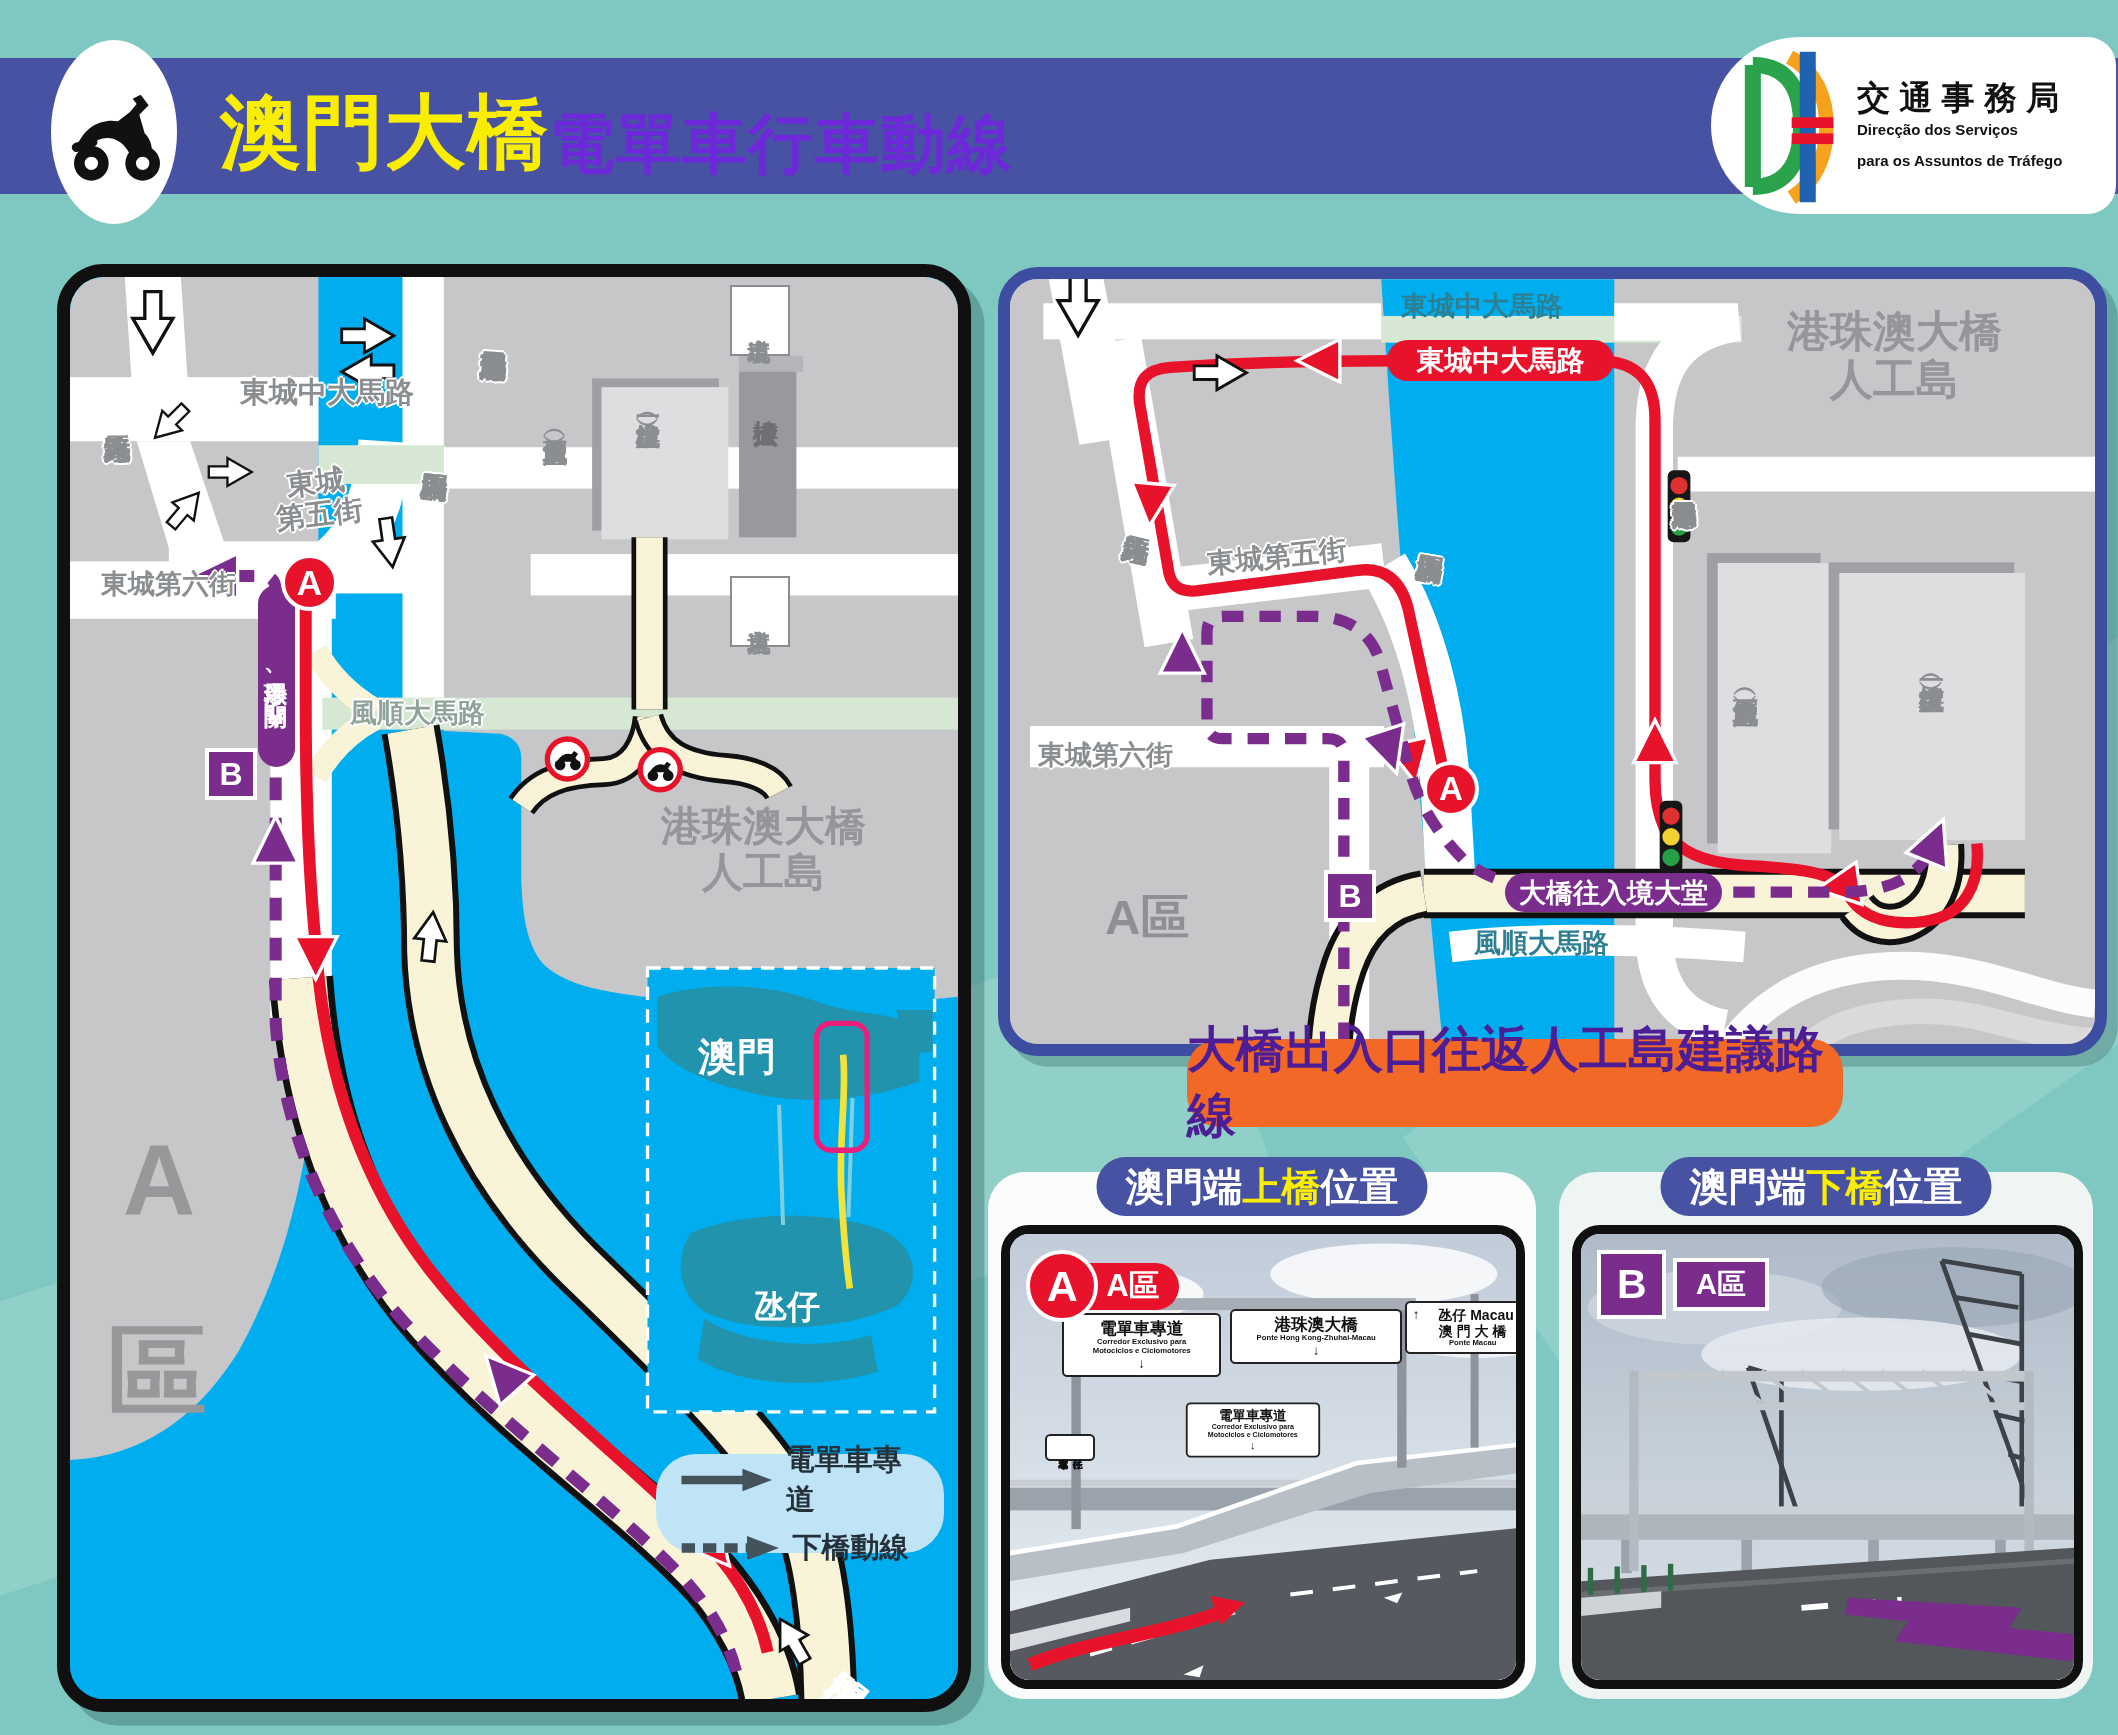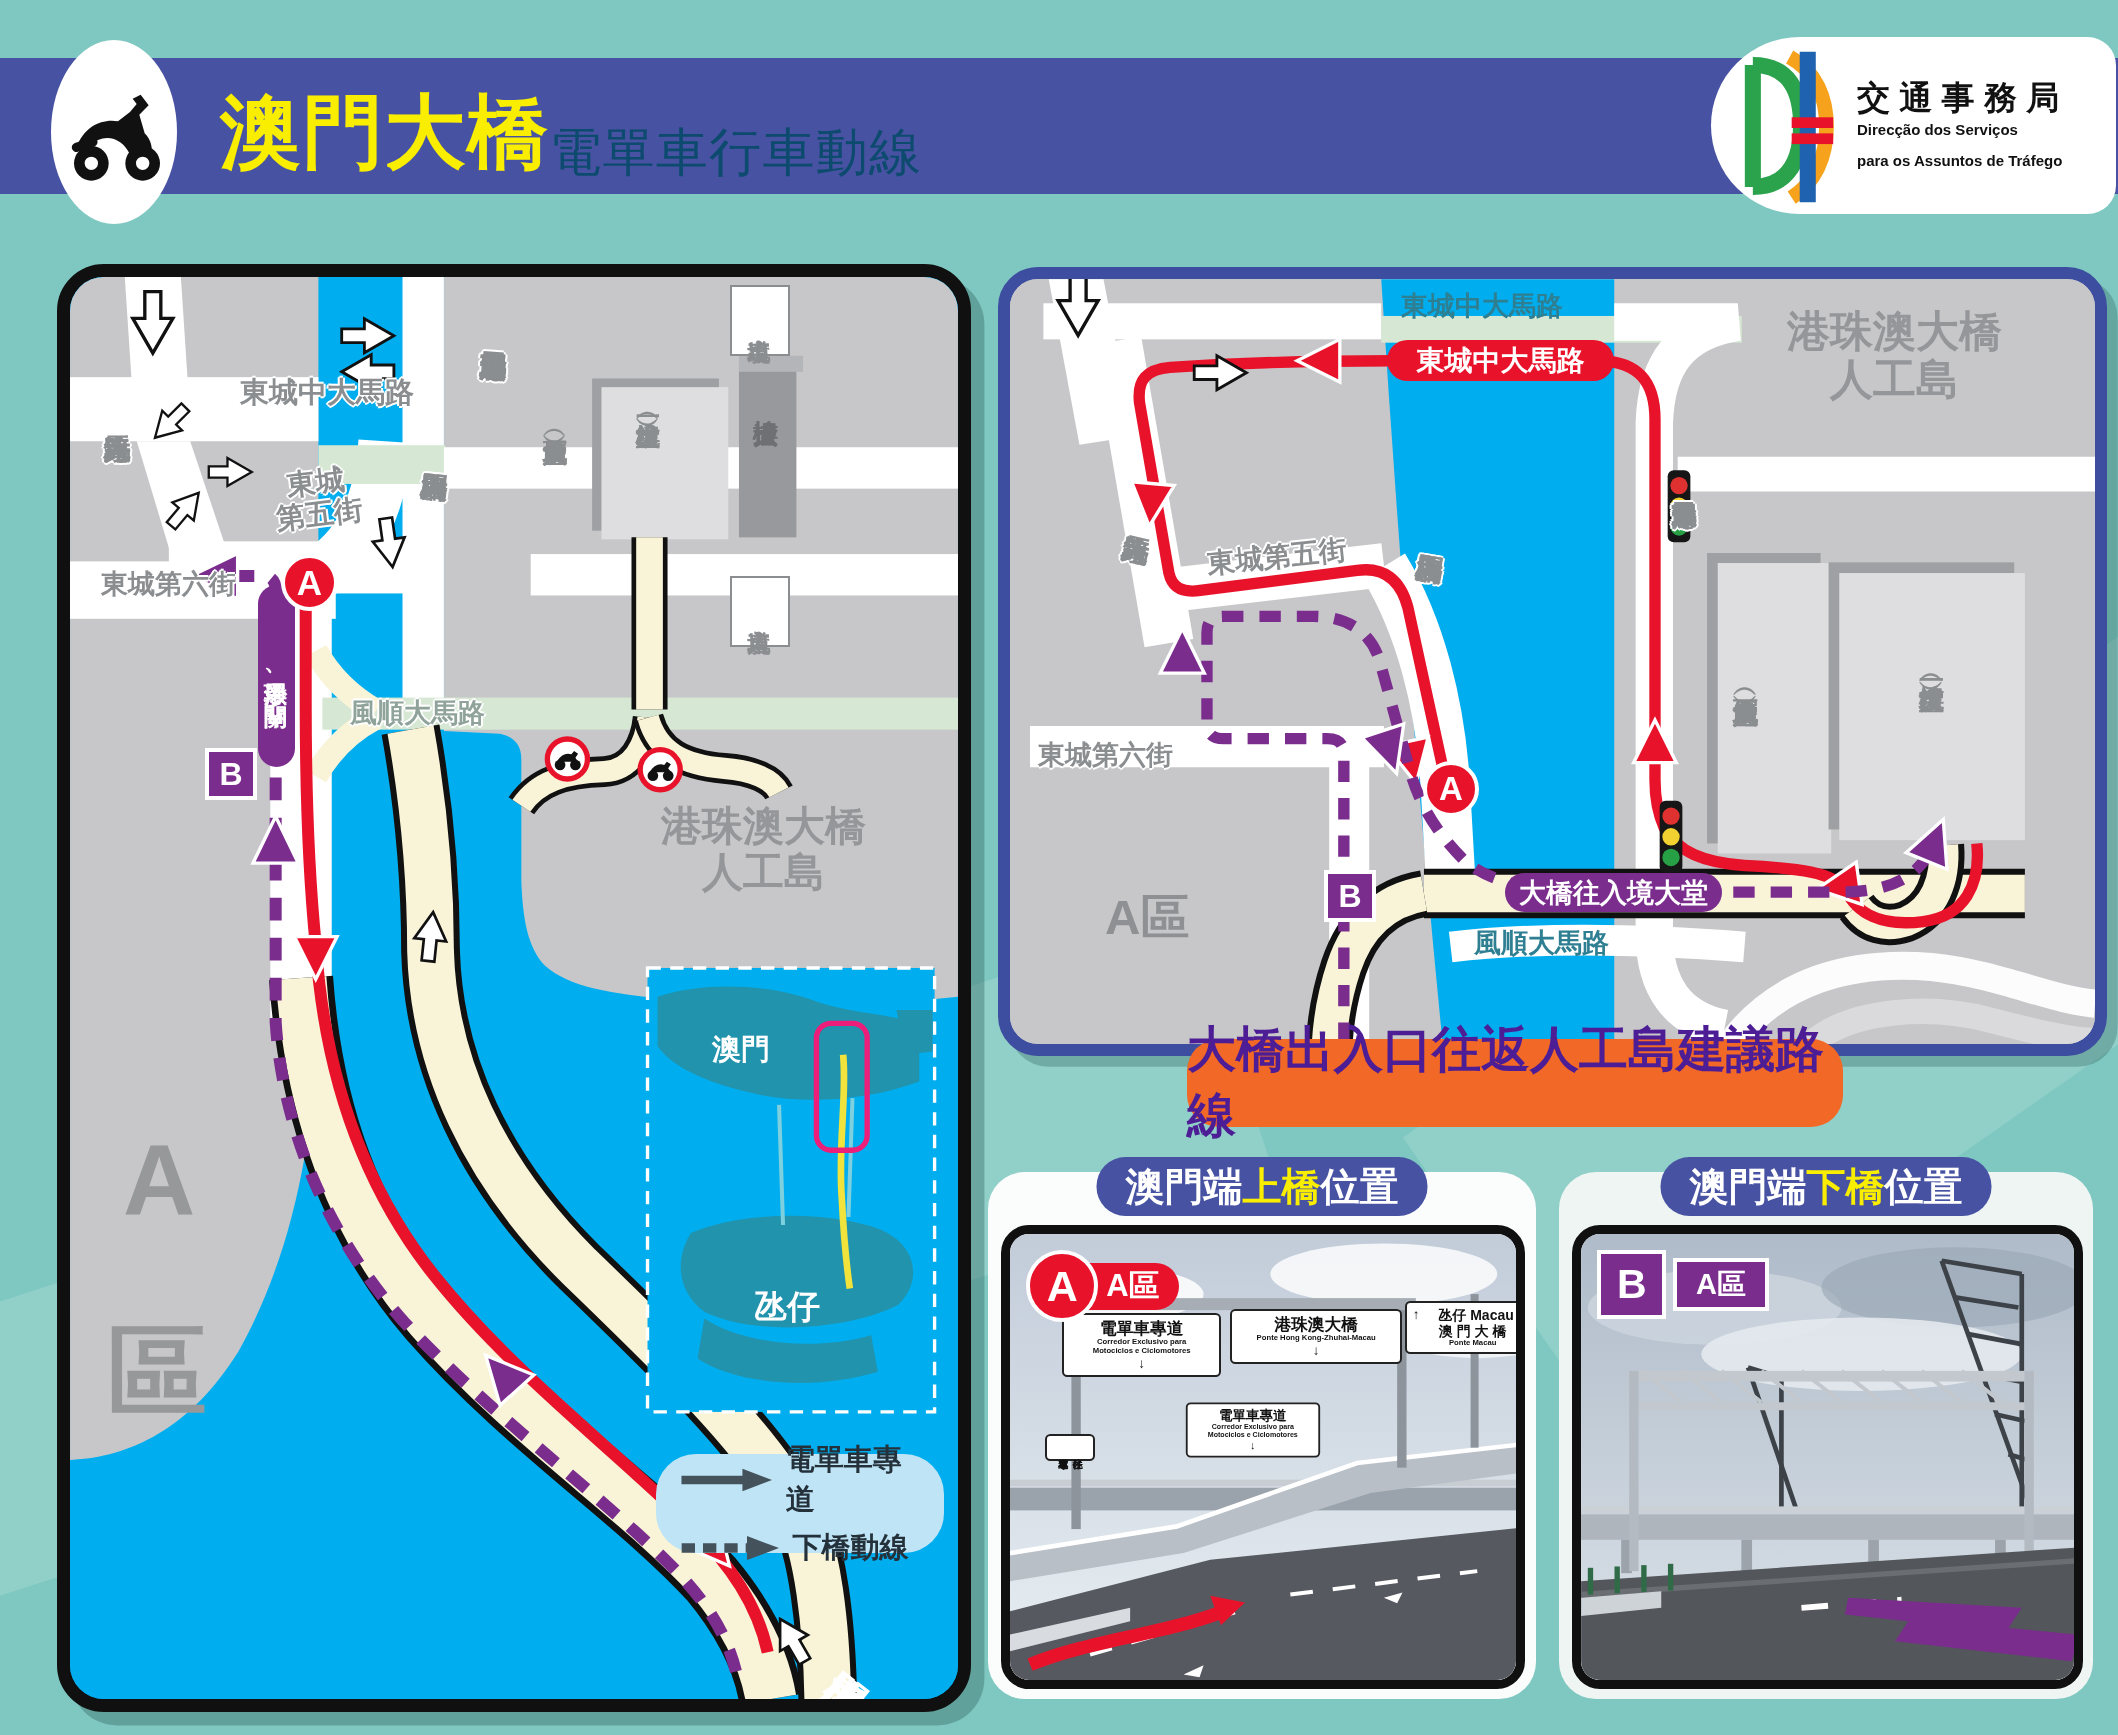--- a/index.html
+++ b/index.html
@@ -4,21 +4,21 @@
 <style>
   html,body{margin:0;padding:0;background:#7FC8C1;}
   .page{position:relative;width:2119px;height:1736px;background:#7FC8C1;overflow:hidden;
         font-family:"Liberation Sans","DejaVu Sans",sans-serif;}
   .stripe{position:absolute;background:rgba(255,255,255,.14);}
   
   .band{position:absolute;left:0;top:58px;width:2119px;height:136px;background:#4752A3;}
   .moto-oval{position:absolute;left:51px;top:40px;width:126px;height:184px;background:#fff;border-radius:50%;}
   .title{position:absolute;left:220px;top:79px;display:flex;align-items:flex-end;white-space:nowrap;}
   .title .hl{color:#F9ED00;font-size:81px;font-weight:bold;letter-spacing:1.3px;}
-  .title .wt{color:#0c4a6e;font-size:52px;font-weight:normal;letter-spacing:1.3px;}
+  .title .wt{color:#6d28d9;font-size:65px;font-weight:bold;letter-spacing:1.3px;}
   .title .sx{color:#fff;font-size:53px;font-weight:bold;margin-left:5.3px;padding-bottom:4px;}
   .logo-card{position:absolute;left:1711px;top:37px;width:405px;height:177px;background:#fff;
              border-radius:93px 30px 30px 93px;}
   .logo-cn{position:absolute;left:146px;top:39px;font-size:33px;font-weight:bold;color:#111;letter-spacing:9.3px;}
   .logo-pt{position:absolute;left:146px;font-size:15px;color:#111;font-weight:bold;}
   
   .mapL{position:absolute;left:57px;top:264px;width:888px;height:1422px;background:#00AEEF;
         border:13.4px solid #101010;border-radius:47px;box-shadow:13.4px 13.4px 0 rgba(40,90,85,.35);overflow:hidden;}
   .mapR{position:absolute;left:998px;top:267px;width:1085px;height:765px;background:#C7C7C9;
         border:12px solid #3D4EA0;border-radius:40px;box-shadow:10.7px 10.7px 0 rgba(40,90,85,.3);overflow:hidden;}
@@ -195,21 +195,21 @@
     <div class="lbl vt" style="left:399px;top:55px;height:334px;font-size:27px;transform:rotate(4deg);">港珠澳口岸環形馬路</div>
     <div class="lbl vt nohalo" style="left:471px;top:144px;height:147px;font-size:24px;">入境大堂（地面層）</div>
     <div class="lbl vt nohalo" style="left:564px;top:127px;height:127px;font-size:24px;">出境大堂（一樓）</div>
     <div class="lbl vt nohalo" style="left:682px;top:124px;height:120px;font-size:25px;color:#6F7073;">邊檢大樓</div>
     <div class="boxlab vt" style="left:660px;top:299px;width:56px;height:67px;font-size:23px;">入境車道</div>
     <div class="lbl" style="left:280px;top:421px;font-size:27px;color:#8FA39B;">風順大馬路</div>
     <div class="lbl pre nohalo" style="left:560px;top:527px;width:267px;font-size:41px;text-align:center;color:#95969A;">港珠澳大橋
 人工島</div>
     <div class="lbl vt nohalo" style="left:33px;top:847px;height:240px;font-size:100px;color:#97989A;letter-spacing:12px;">A區</div>
     <div class="pill vt nohalo" style="left:780px;top:1269px;height:220px;font-size:40px;transform:rotate(38deg);color:#fff;">澳門大橋</div>
-    <div class="pill" style="left:642px;top:753px;font-size:29px;">澳門</div>
+    <div class="pill" style="left:628px;top:753px;font-size:39px;">澳門</div>
     <div class="pill" style="left:684px;top:1008px;font-size:33px;">氹仔</div>
     <div class="mkA" style="left:211px;top:277px;width:49px;height:49px;font-size:35px;">A</div>
     <div class="mkB" style="left:135px;top:471px;width:44px;height:44px;font-size:32px;">B</div>
 
     <div class="legend">
       <div class="legrow">
         <svg width="100" height="24" viewBox="0 0 150 36">
           <line x1="4" y1="18" x2="108" y2="18" stroke="#44525C" stroke-width="14"></line>
             <polygon points="150,18 102,0 102,36" fill="#44525C"></polygon>
         </svg>

